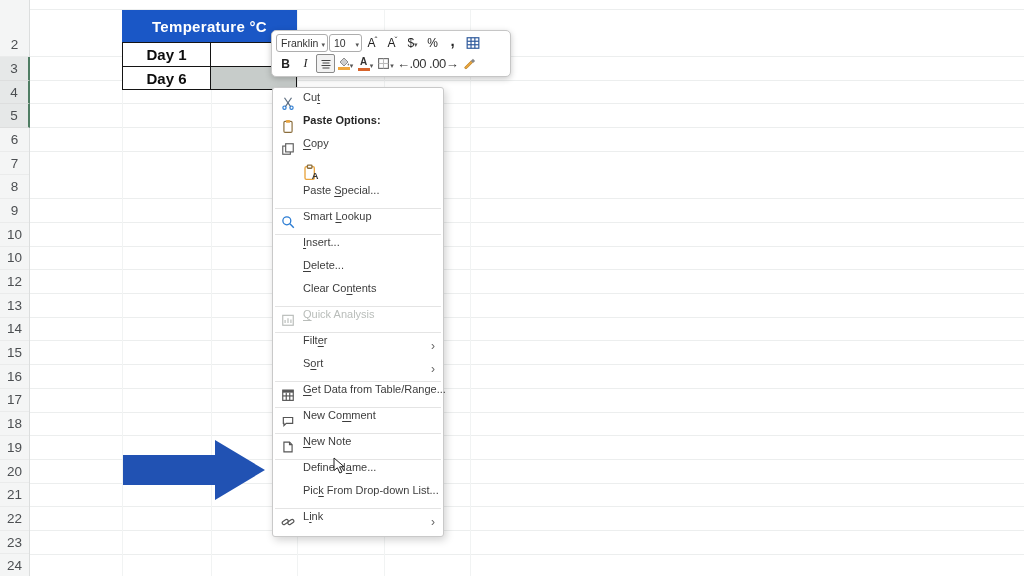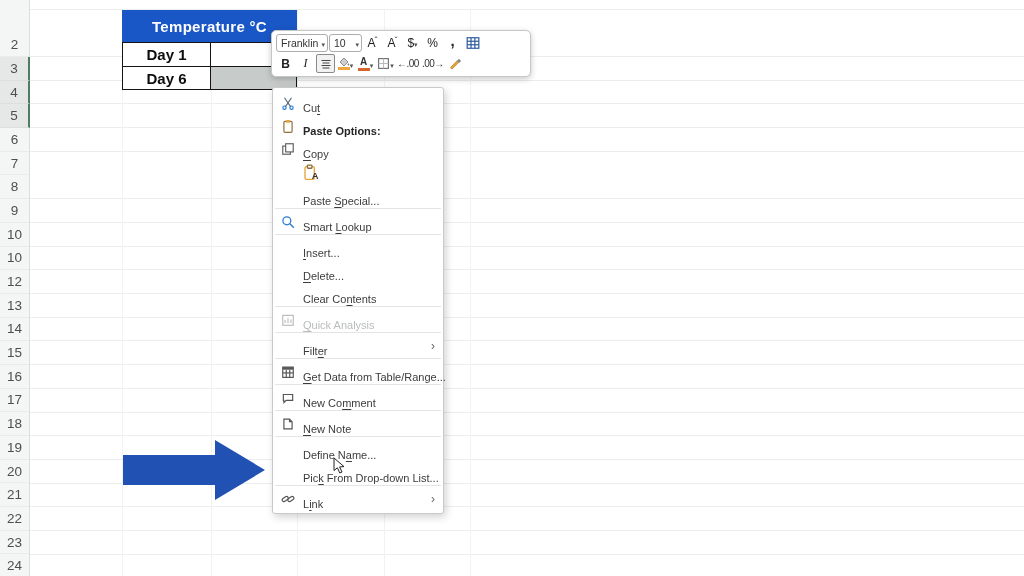--- a/index.html
+++ b/index.html
@@ -30,44 +30,44 @@
   .cell{height:23.7px;border:1.5px solid #141414;border-top:none;display:flex;align-items:center;justify-content:center;}
   .cell.day{width:89px;font-weight:bold;font-size:15px;color:#0d0d0d;background:#fff;}
   .cell.val{width:86px;border-left:none;background:#fff;}
   .cell.val.filled{background:var(--selection-gray,#c7ccca);}
   .tbl-row + .tbl-row .cell{border-top:none;}
 
   
   #annotation-arrow{position:absolute;left:122px;top:438px;z-index:10;}
 
   
-  #mini-toolbar{position:absolute;left:271px;top:30px;width:260px;height:47px;z-index:30;
+  #mini-toolbar{position:absolute;left:271px;top:30px;width:240px;height:47px;z-index:30;
     background:#fff;border:1px solid #c6c6c6;border-radius:5px;box-shadow:0 2px 6px rgba(0,0,0,0.22);
     padding:2px 4px;display:flex;flex-direction:column;justify-content:space-around;}
   .mtb-row{display:flex;align-items:center;gap:1px;height:21px;}
   .combo{border:1px solid #adadad;border-radius:3px;height:18px;display:flex;align-items:center;
     padding:0 2px 0 4px;font-size:10.5px;color:#333;gap:2px;}
   .combo.font{width:52px;}
   .combo.size{width:33px;}
   .chev::after{content:"▾";font-size:7px;color:#555;}
   .mtb-btn{height:19px;min-width:19px;display:flex;align-items:center;justify-content:center;
     font-size:12px;color:#222;border-radius:2px;padding:0 1px;}
   .mtb-btn .sup{font-size:9px;margin-left:-1px;margin-top:-7px;color:#444;}
   .mtb-btn.bold{font-weight:bold;}
   .mtb-btn.italic{font-style:italic;font-family:"Liberation Serif",serif;}
   .mtb-btn.boxed{border:1px solid #8a8a8a;background:#f2f2f2;}
-  .mtb-btn.tiny{font-size:10px;color:#333;letter-spacing:-0.5px;}
+  .mtb-btn.tiny{font-size:13px;color:#333;letter-spacing:-0.5px;}
   .mtb-btn.comma{font-weight:bold;font-size:15px;padding-bottom:6px;}
   .colorbar{position:relative;display:flex;flex-direction:column;align-items:center;line-height:1;}
   .colorbar .bar{width:12px;height:3px;margin-top:1px;}
 
   
   #context-menu{position:absolute;left:272px;top:87px;width:172px;z-index:25;background:#fff;
     border:1px solid #c9c9c9;border-radius:3px;box-shadow:2px 3px 8px rgba(0,0,0,0.18);padding:3px 0;}
-  .menu-item{position:relative;height:23px;display:flex;align-items:flex-end;padding-left:30px;padding-right:18px;
+  .menu-item{position:relative;height:23px;display:flex;align-items:flex-start;padding-left:30px;padding-right:18px;
     font-size:11px;color:#3c3c3c;white-space:nowrap;}
   .menu-item .mi-icon{position:absolute;left:8px;top:50%;transform:translateY(-50%);width:14px;height:14px;
     display:flex;align-items:center;justify-content:center;}
   .menu-item .mi-sub{position:absolute;right:8px;top:50%;transform:translateY(-50%);color:#666;font-size:12px;}
   .menu-item .mi-sub::after{content:"›";}
   .menu-item.heading .mi-label{font-weight:bold;color:#262626;}
   .menu-item.disabled{color:#b9bdba;}
   .menu-item.highlighted{background:var(--menu-highlight,#edf1ed);}
   .menu-item u{text-underline-offset:2px;}
   .menu-sep{height:1px;background:#e4e4e4;margin:1px 2px;}
@@ -356,20 +356,25 @@
           </svg>
         </span>
       <span class="mi-label"><u>Q</u>uick Analysis</span>
     </div>
       <div class="menu-sep"></div>
       <div class="menu-item">
       <span class="mi-icon"></span>
       <span class="mi-label">Filt<u>e</u>r</span>
     <span class="mi-sub"></span>
       </div>
+      <div class="menu-item">
+      <span class="mi-icon"></span>
+      <span class="mi-label">S<u>o</u>rt</span>
+    <span class="mi-sub"></span>
+      </div>
       <div class="menu-sep"></div>
       <div class="menu-item">
       <span class="mi-icon">
           <svg width="14" height="14" viewBox="0 0 12 12">
             <rect x="1.5" y="1.8" width="9" height="8.8" fill="none" stroke="#555"></rect>
             <rect x="1.5" y="1.8" width="9" height="2.2" fill="#555"></rect>
             <line x1="1.5" y1="6.8" x2="10.5" y2="6.8" stroke="#555"></line>
             <line x1="4.5" y1="4" x2="4.5" y2="10.6" stroke="#555"></line>
             <line x1="7.5" y1="4" x2="7.5" y2="10.6" stroke="#555"></line>
           </svg>

